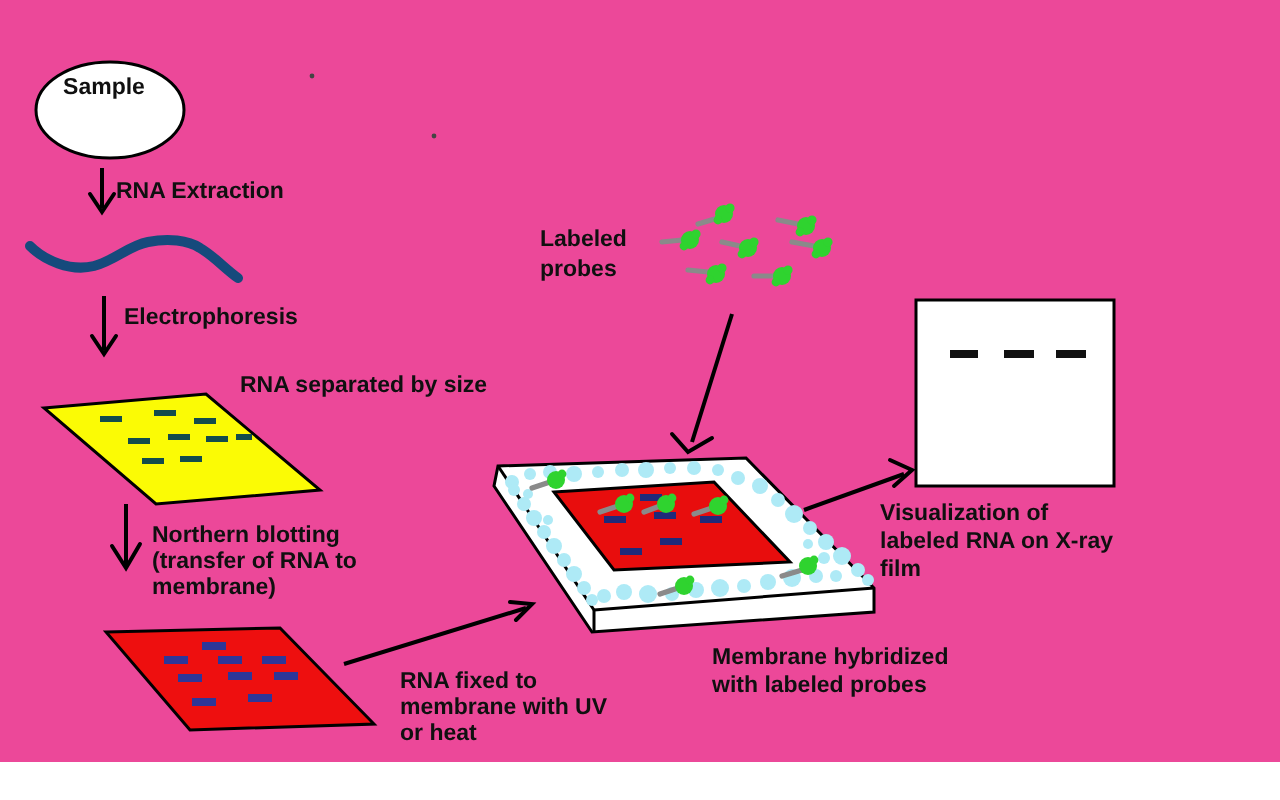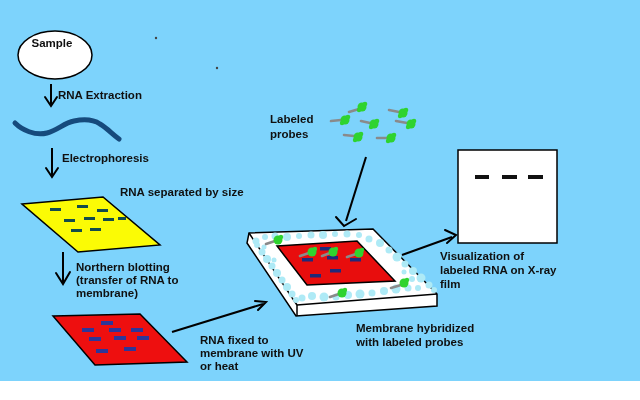--- a/index.html
+++ b/index.html
@@ -1,16 +1,16 @@
 <!DOCTYPE html>
 <html><head>
 <meta charset="utf-8">
 <style>
   html,body{margin:0;padding:0;background:#ffffff;}
-  .canvas{position:relative;width:640px;height:381px;background:#7dd3fc;overflow:hidden;}
+  .canvas{position:relative;width:640px;height:381px;background:#ec4899;overflow:hidden;}
   svg{display:block;}
   text{font-family:"Liberation Sans", sans-serif;font-weight:bold;font-size:11.5px;fill:#101010;}
   .outline{stroke:#000;stroke-width:1.5;fill:#fff;}
   .arrow-line{stroke:#000;stroke-width:2;fill:none;}
   .arrow-head{stroke:#000;stroke-width:2;fill:none;stroke-linecap:round;stroke-linejoin:miter;}
   .gel-band{fill:#134c4c;}
   .mem-band{fill:#2e3699;}
   .hyb-band{fill:#1f2a7a;}
   .speckle{fill:#aeeaf6;}
   .probe-blob{fill:#2fd32f;}

